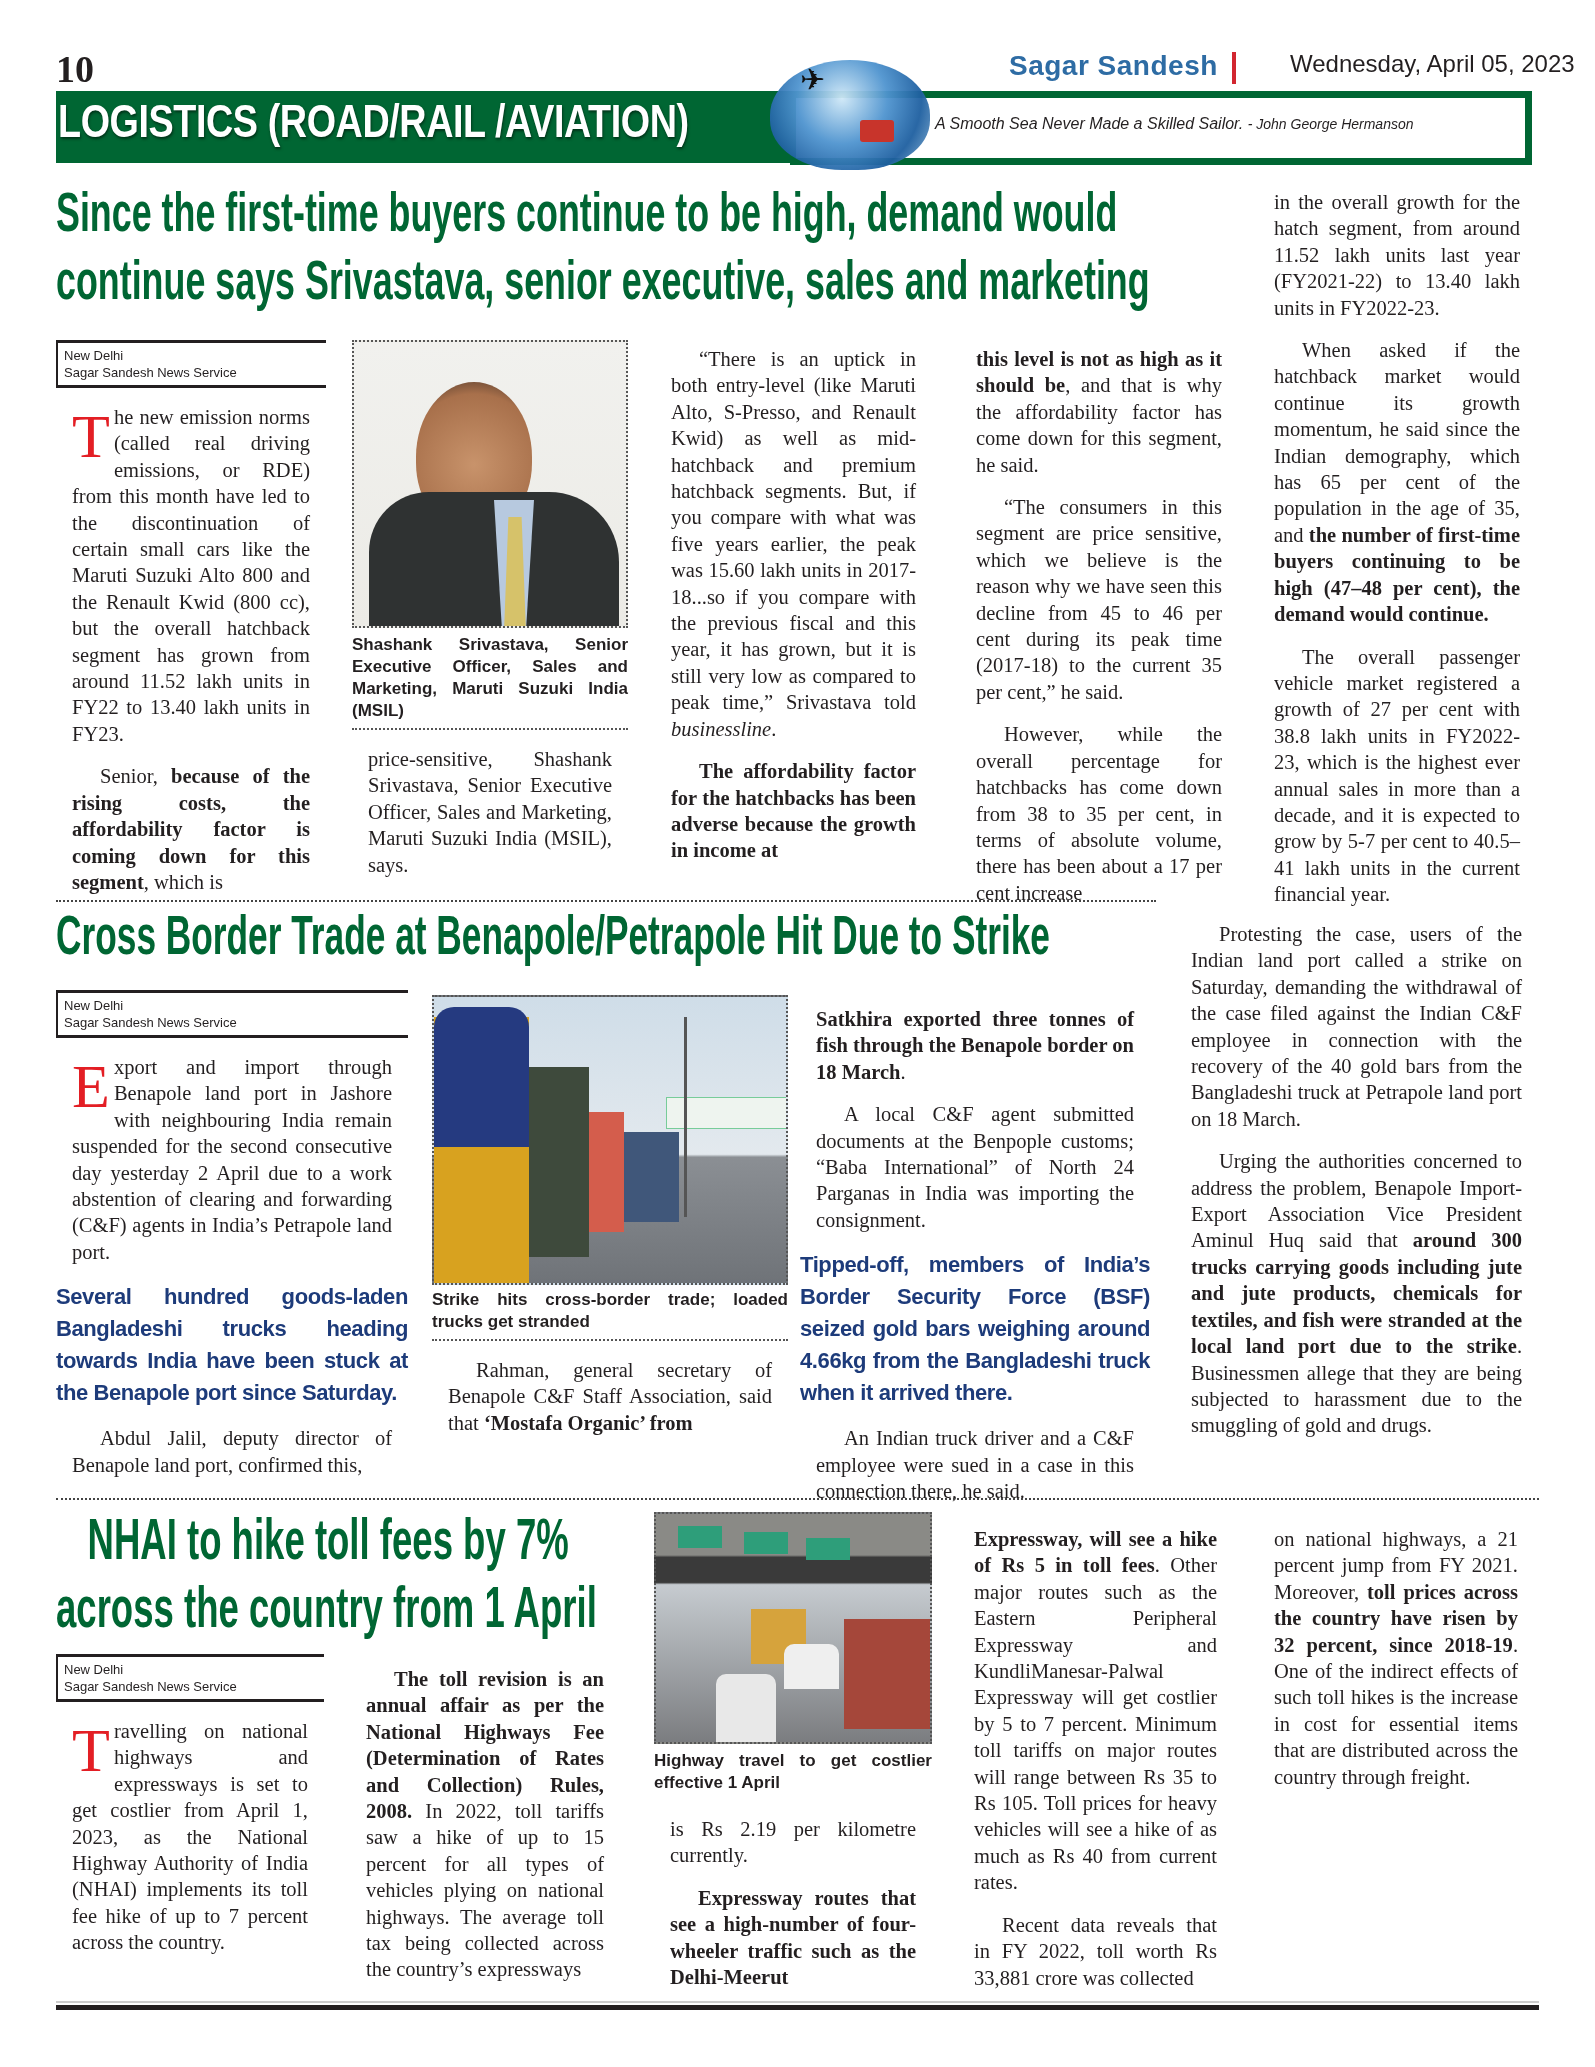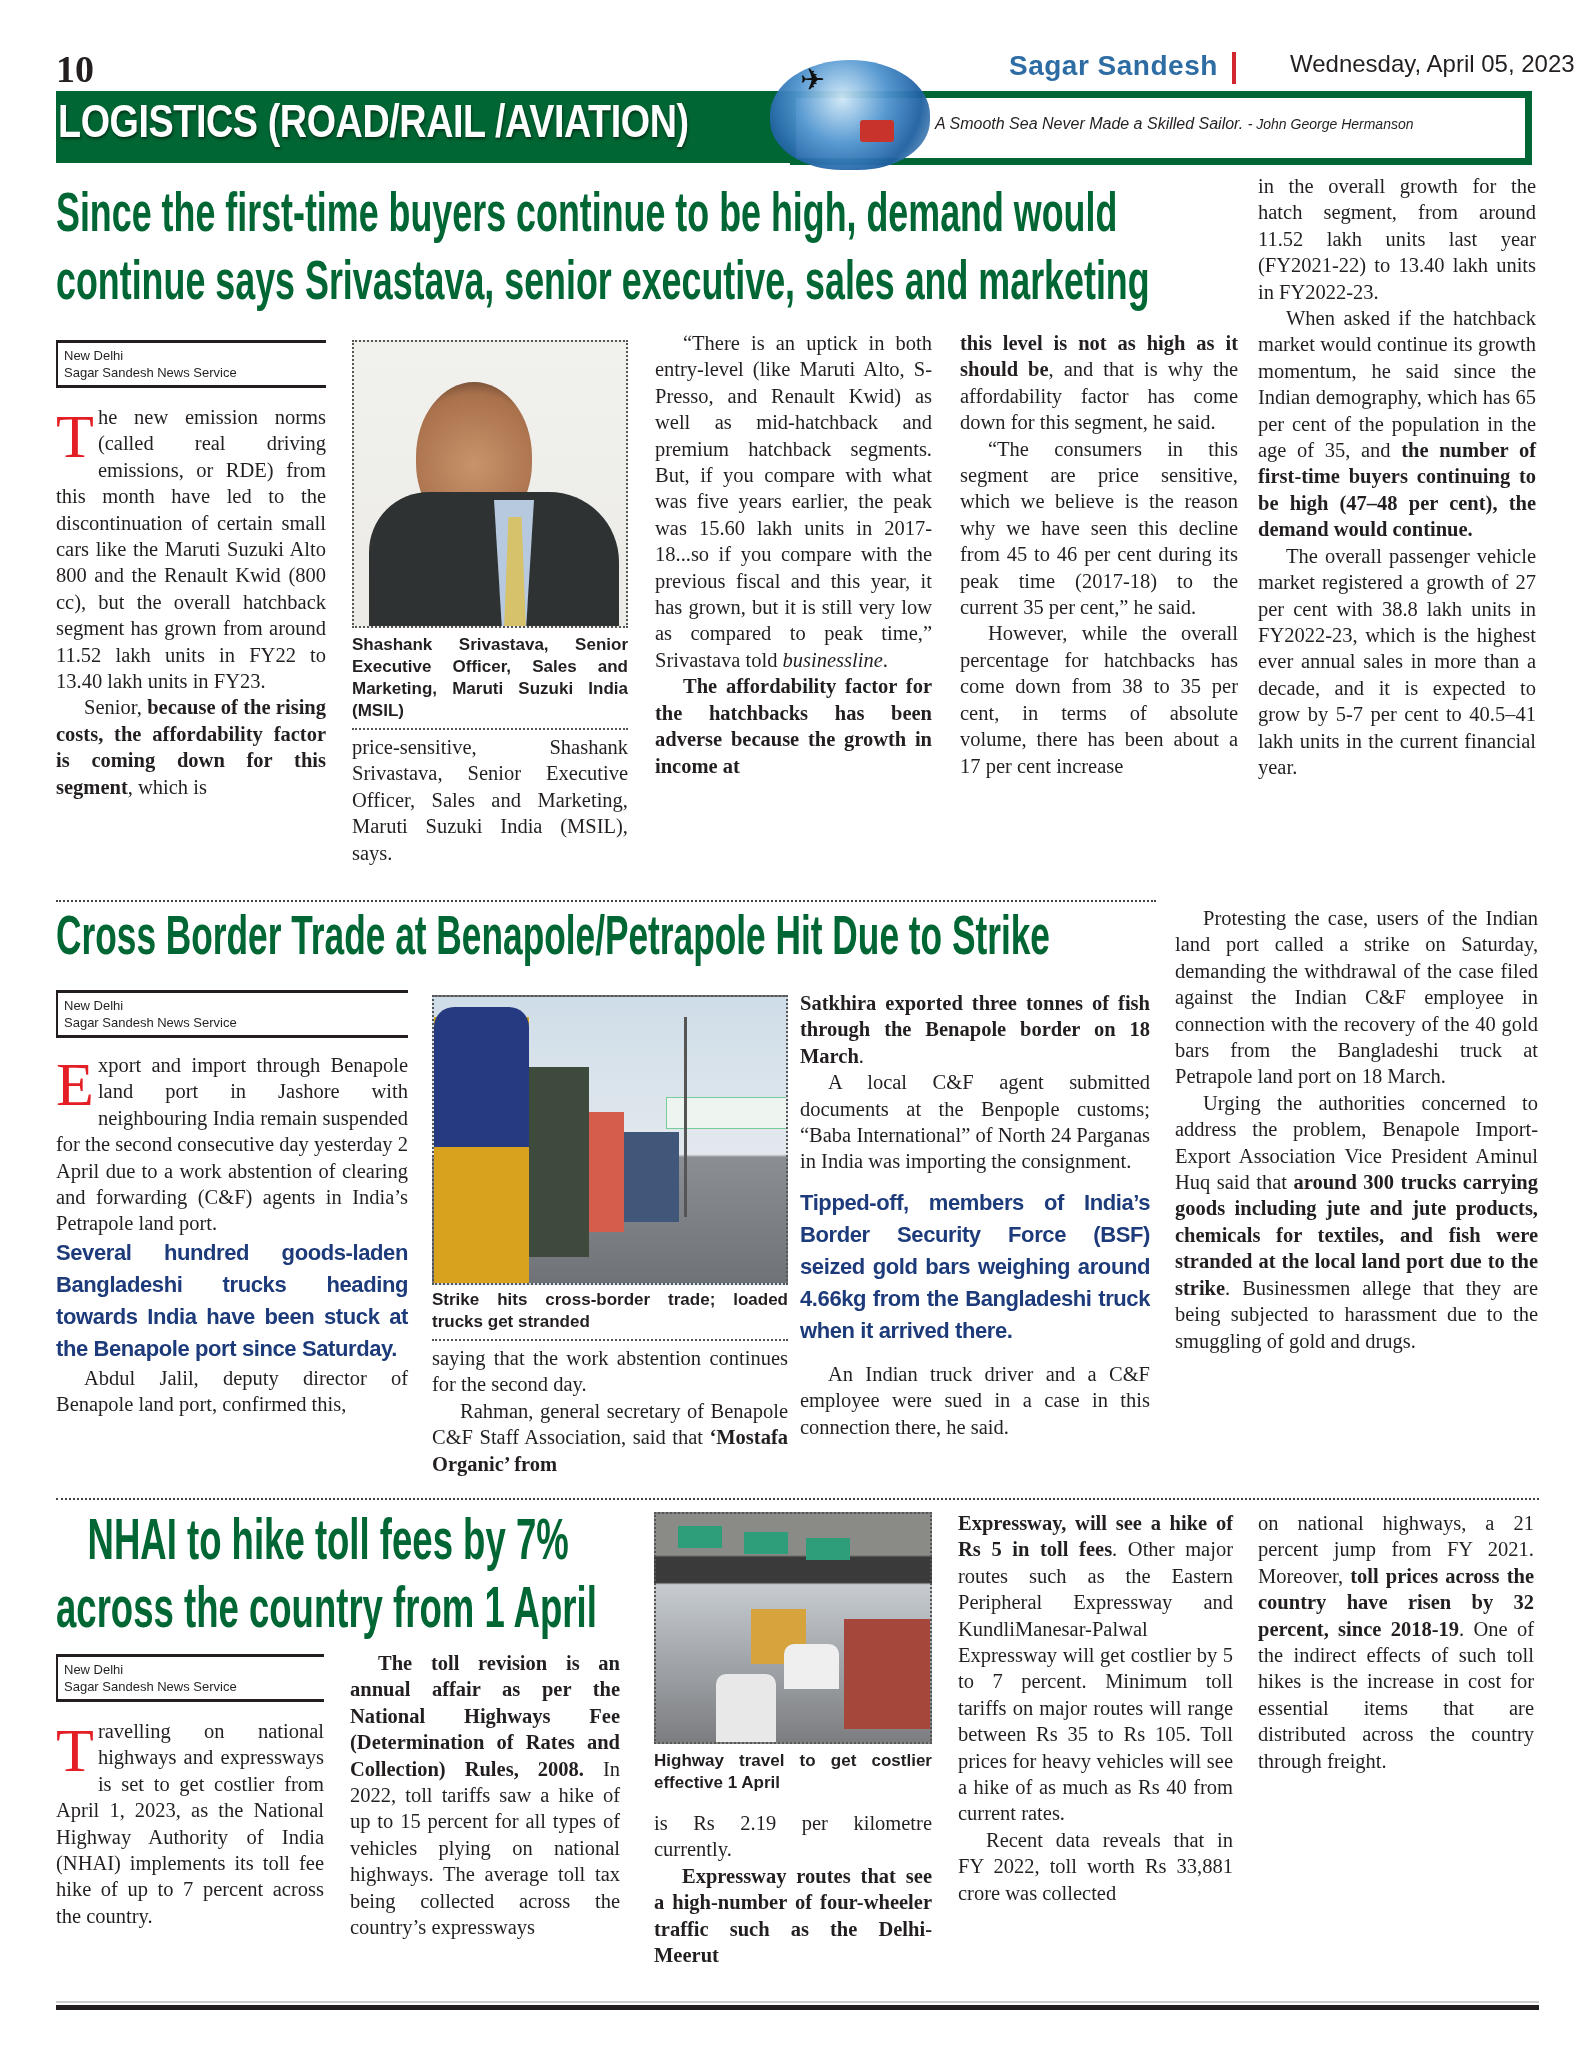--- a/index.html
+++ b/index.html
@@ -17,21 +17,21 @@
   .globe { left:770px; top:60px; width:160px; height:110px; border-radius:50% 50% 45% 45%; background:radial-gradient(circle at 45% 35%, #cfe8f7 0%, #4f94cf 40%, #1e5fa0 70%, #8fb8d8 100%); opacity:0.95; }
   .globe-plane { left:800px; top:62px; font-size:30px; color:#111; }
   .globe-truck { left:860px; top:120px; width:34px; height:22px; background:#c8342b; border-radius:3px; }
   .headline { color:#006633; font-family:"Liberation Sans", sans-serif; font-weight:bold; white-space:nowrap; transform-origin:left top; }
   .h1 { left:56px; top:178px; font-size:56px; line-height:68px; transform:scaleX(0.64); }
   .h2 { left:56px; top:905px; font-size:56px; line-height:60px; transform:scaleX(0.63); }
   .h3 { left:56px; top:1505px; font-size:58px; line-height:68px; transform:scaleX(0.63); }
   .h3 .l1 { padding-left:50px; }
   .byline { border-top:3px solid #231f20; border-bottom:3px solid #231f20; border-left:2px solid #231f20; padding:4px 6px; font-family:"Liberation Sans", sans-serif; font-size:13px; line-height:17px; }
   .col { font-size:20.5px; line-height:26.4px; text-align:justify; }
-  .col p { margin:0; text-indent:28px; }
+  .col p { margin:16px; text-indent:28px; }
   .col p.noind { text-indent:0; }
   .drop { float:left; font-size:62px; line-height:52px; color:#e31e24; margin:6px 4px 0 0; font-family:"Liberation Serif", serif; }
   .dotbox { border:2px dotted #555; box-sizing:border-box; }
   .caption { font-family:"Liberation Sans", sans-serif; font-weight:bold; font-size:17px; line-height:22px; text-align:justify; border-bottom:2px dotted #555; padding-bottom:6px; }
   .caption.nob { border-bottom:none; }
   .pull { color:#1d3b7a; font-family:"Liberation Sans", sans-serif; font-weight:bold; font-size:22px; line-height:32px; letter-spacing:-0.4px; }
   .divider { height:0; border-top:2px dotted #444; }
   .rule-bottom { left:56px; top:2005px; width:1483px; height:5px; background:#231f20; }
   .rule-bottom-shadow { left:56px; top:2001px; width:1483px; height:2px; background:#cccccc; }
   .photo { background:#e6e6e6; overflow:hidden; position:absolute; }
@@ -123,21 +123,20 @@
     <div style="position:absolute;left:0;top:20px;width:95px;height:270px;background:#d8a21f;"></div>
     <div style="position:absolute;left:0;top:10px;width:95px;height:140px;background:#253a80;border-radius:20px 20px 0 0;"></div>
     <div style="position:absolute;left:95px;top:70px;width:60px;height:190px;background:#3e4a3c;"></div>
     <div style="position:absolute;left:155px;top:115px;width:35px;height:120px;background:#d45d4c;"></div>
     <div style="position:absolute;left:190px;top:135px;width:55px;height:90px;background:#40577a;"></div>
     <div style="position:absolute;left:232px;top:100px;width:120px;height:30px;background:#eef4ef;border:1px solid #7c9;"></div>
     <div style="position:absolute;left:250px;top:20px;width:3px;height:200px;background:#555;"></div>
   </div>
   <div class="caption" style="margin-top:4px;">Strike hits cross-border trade; loaded trucks get stranded</div>
   <div class="col" style="margin-top:4px;">
-    <p class="noind">saying that the work abstention continues for the second day.</p>
     <p><span>Rahman, general secretary of Benapole C&amp;F Staff Association, said that </span><b>‘Mostafa Organic’ from</b></p>
   </div>
 </div>
 
 <div class="abs col" style="left:800px;top:990px;width:350px;">
   <p class="noind"><b>Satkhira exported three tonnes of fish through the Benapole border on 18 March</b><span>.</span></p>
   <p>A local C&amp;F agent submitted documents at the Benpople customs; “Baba International” of North 24 Parganas in India was importing the consignment.</p>
   <div class="pull" style="margin:12px 0 14px;">Tipped-off, members of India’s Border Security Force (BSF) seized gold bars weighing around 4.66kg from the Bangladeshi truck when it arrived there.</div>
   <p>An Indian truck driver and a C&amp;F employee were sued in a case in this connection there, he said.</p>
 </div>

